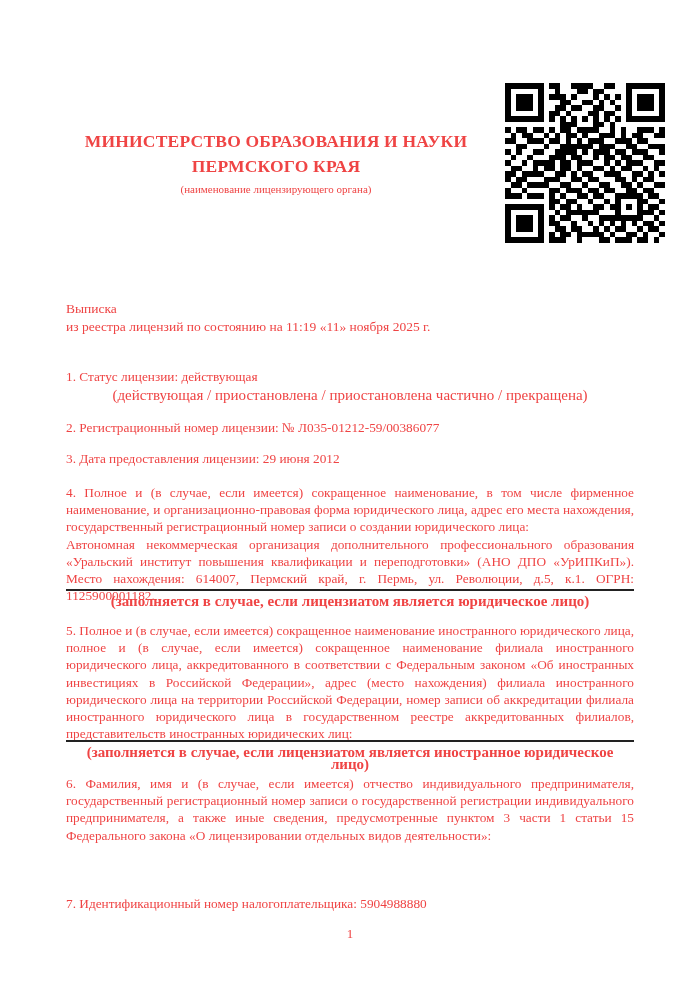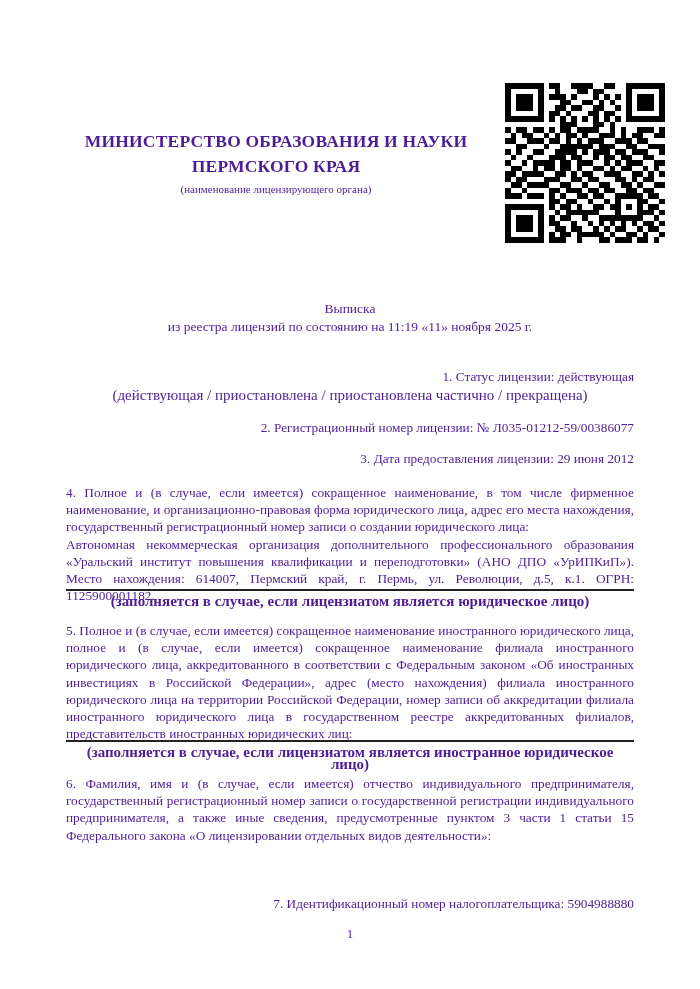--- a/index.html
+++ b/index.html
@@ -2,21 +2,21 @@
 <html><head>
 <meta charset="utf-8">
 <style>
   html, body { margin: 0; padding: 0; background: #ffffff; }
   .page {
     position: relative;
     width: 700px;
     height: 989px;
     background: #ffffff;
     font-family: "Liberation Serif", "DejaVu Serif", serif;
-    color: #4c1d95;
+    color: #ef4444;
     overflow: hidden;
   }
   .abs { position: absolute; }
 
   
   .header {
     left: 58px; top: 129px; width: 436px;
     text-align: center;
   }
   .header .h-line {
@@ -27,25 +27,25 @@
     font-size: 11px; line-height: 12px; margin-top: 5px;
   }
 
   
   .qr-box { left: 503px; top: 83px; width: 164px; height: 160px; }
   .qr-box svg { width: 100%; height: 100%; shape-rendering: crispEdges; }
 
   
   .doc-title {
     left: 66px; top: 300px; width: 568px;
-    text-align: center; font-size: 13.5px; line-height: 17.5px;
+    font-size: 13.5px; line-height: 17.5px;
   }
 
   
-  .body-text { font-size: 13.3px; line-height: 17.2px; text-align: right; }
+  .body-text { font-size: 13.3px; line-height: 17.2px; }
   .item { left: 66px; width: 568px; }
   .just { text-align: justify; text-justify: inter-word; }
   .cap {
     font-size: 15px; line-height: 12px; text-align: center;
   }
   .rulecap { left: 66px; width: 568px; }
   .rulecap .rule { border-top: 2px solid #222222; height: 0; }
   .rulecap .cap { margin-top: 4px; font-weight: bold; }
 
   .page-number {

